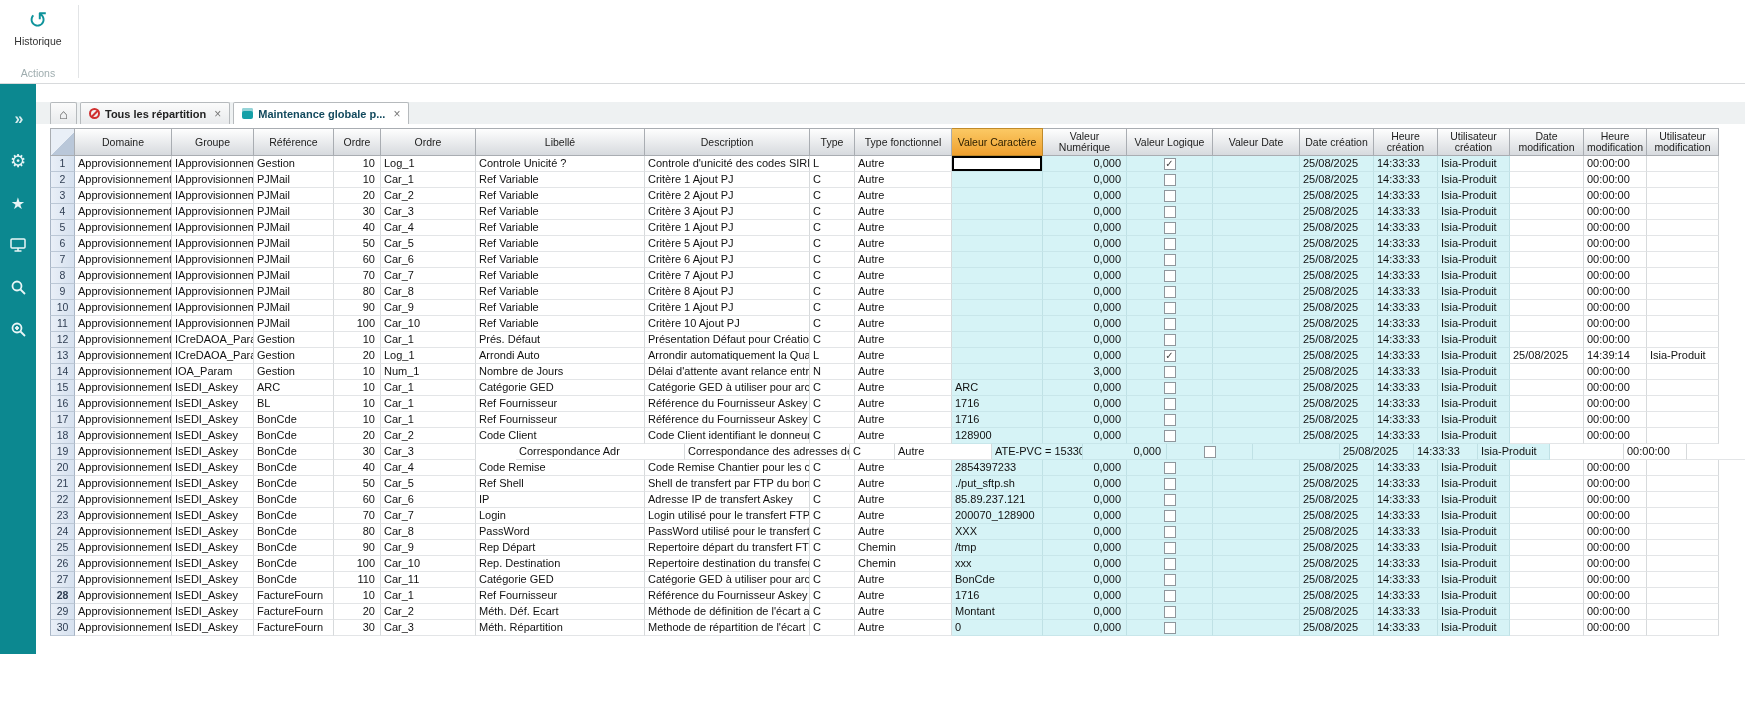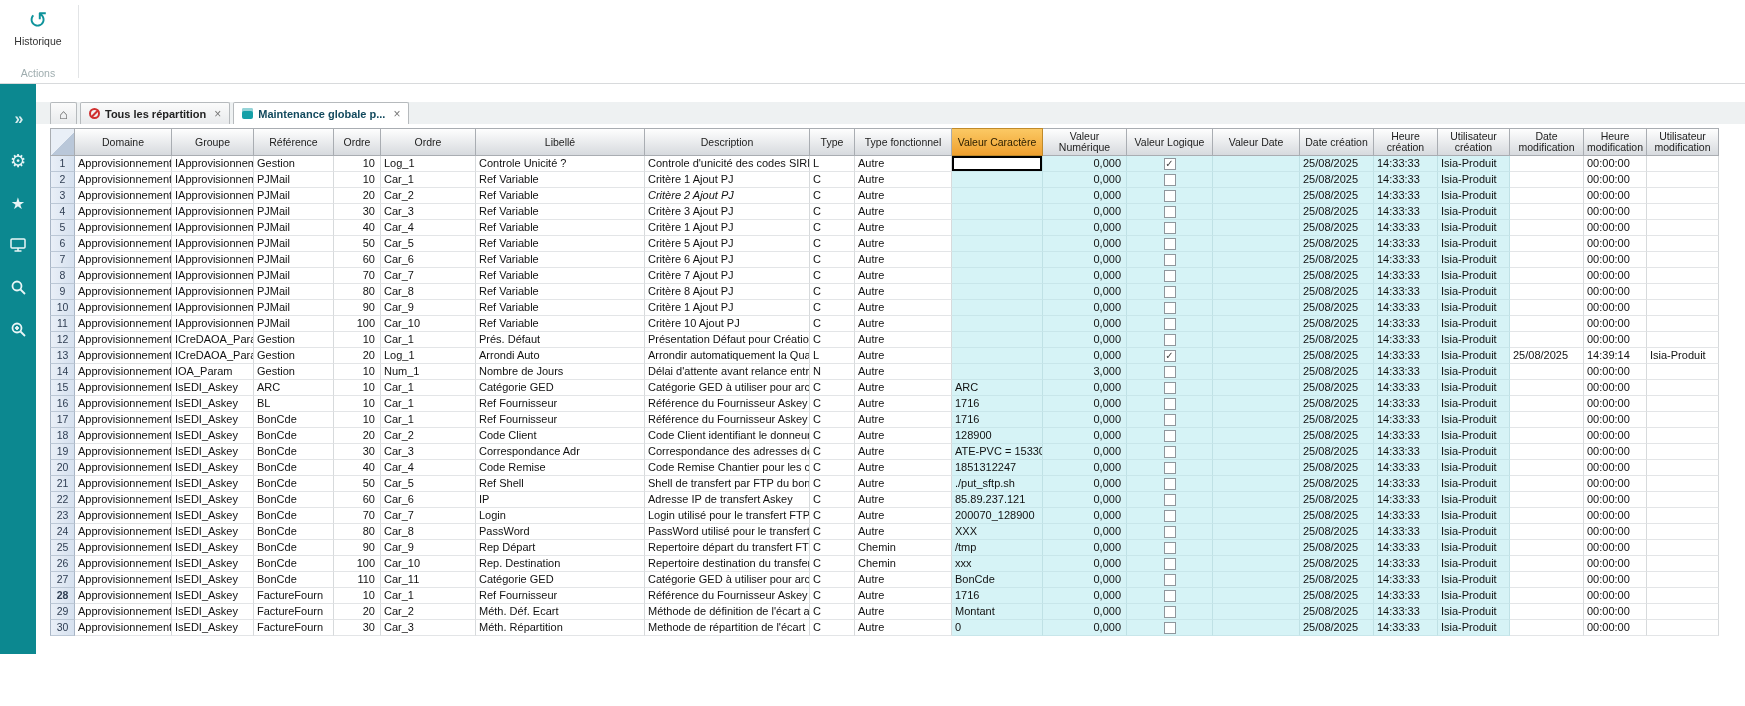--- a/index.html
+++ b/index.html
@@ -211,21 +211,21 @@
             <div class="cell " style="width: 72px;"></div>
           </div>
           <div class="grid-row">
             <div class="cell gutter" style="width: 25px;">3</div>
             <div class="cell " style="width: 97px;">Approvisionnement</div>
             <div class="cell " style="width: 82px;">IApprovisionnement</div>
             <div class="cell " style="width: 80px;">PJMail</div>
             <div class="cell right" style="width: 47px;">20</div>
             <div class="cell " style="width: 95px;">Car_2</div>
             <div class="cell " style="width: 169px;">Ref Variable</div>
-            <div class="cell " style="width: 165px; font-style: italic;">Critère 2 Ajout PJ</div>
+            <div class="cell " style="width: 165px;">Critère 2 Ajout PJ</div>
             <div class="cell " style="width: 45px;">C</div>
             <div class="cell " style="width: 97px;">Autre</div>
             <div class="cell cyan" style="width: 91px;"></div>
             <div class="cell cyan right" style="width: 84px;">0,000</div>
             <div class="cell cyan center" style="width: 86px;">
               <span class="cb"></span>
             </div>
             <div class="cell cyan" style="width: 87px;"></div>
             <div class="cell cyan" style="width: 74px;">25/08/2025</div>
             <div class="cell cyan" style="width: 64px;">14:33:33</div>
@@ -594,21 +594,21 @@
             <div class="cell " style="width: 63px;">00:00:00</div>
             <div class="cell " style="width: 72px;"></div>
           </div>
           <div class="grid-row">
             <div class="cell gutter" style="width: 25px;">19</div>
             <div class="cell " style="width: 97px;">Approvisionnement</div>
             <div class="cell " style="width: 82px;">IsEDI_Askey</div>
             <div class="cell " style="width: 80px;">BonCde</div>
             <div class="cell right" style="width: 47px;">30</div>
             <div class="cell " style="width: 95px;">Car_3</div>
-            <div class="cell " style="width: 169px;">Correspondance Adr</div>
+            <div class="cell " style="width: 169px; margin-left: 40px;">Correspondance Adr</div>
             <div class="cell " style="width: 165px;">Correspondance des adresses de li</div>
             <div class="cell " style="width: 45px;">C</div>
             <div class="cell " style="width: 97px;">Autre</div>
             <div class="cell cyan" style="width: 91px;">ATE-PVC = 15330</div>
             <div class="cell cyan right" style="width: 84px;">0,000</div>
             <div class="cell cyan center" style="width: 86px;">
               <span class="cb"></span>
             </div>
             <div class="cell cyan" style="width: 87px;"></div>
             <div class="cell cyan" style="width: 74px;">25/08/2025</div>
@@ -622,21 +622,21 @@
             <div class="cell gutter" style="width: 25px;">20</div>
             <div class="cell " style="width: 97px;">Approvisionnement</div>
             <div class="cell " style="width: 82px;">IsEDI_Askey</div>
             <div class="cell " style="width: 80px;">BonCde</div>
             <div class="cell right" style="width: 47px;">40</div>
             <div class="cell " style="width: 95px;">Car_4</div>
             <div class="cell " style="width: 169px;">Code Remise</div>
             <div class="cell " style="width: 165px;">Code Remise Chantier pour les con</div>
             <div class="cell " style="width: 45px;">C</div>
             <div class="cell " style="width: 97px;">Autre</div>
-            <div class="cell cyan" style="width: 91px;">1851312247</div>
+            <div class="cell cyan" style="width: 91px;">2854397233</div>
             <div class="cell cyan right" style="width: 84px;">0,000</div>
             <div class="cell cyan center" style="width: 86px;">
               <span class="cb"></span>
             </div>
             <div class="cell cyan" style="width: 87px;"></div>
             <div class="cell cyan" style="width: 74px;">25/08/2025</div>
             <div class="cell cyan" style="width: 64px;">14:33:33</div>
             <div class="cell cyan" style="width: 72px;">Isia-Produit</div>
             <div class="cell " style="width: 74px;"></div>
             <div class="cell " style="width: 63px;">00:00:00</div>

